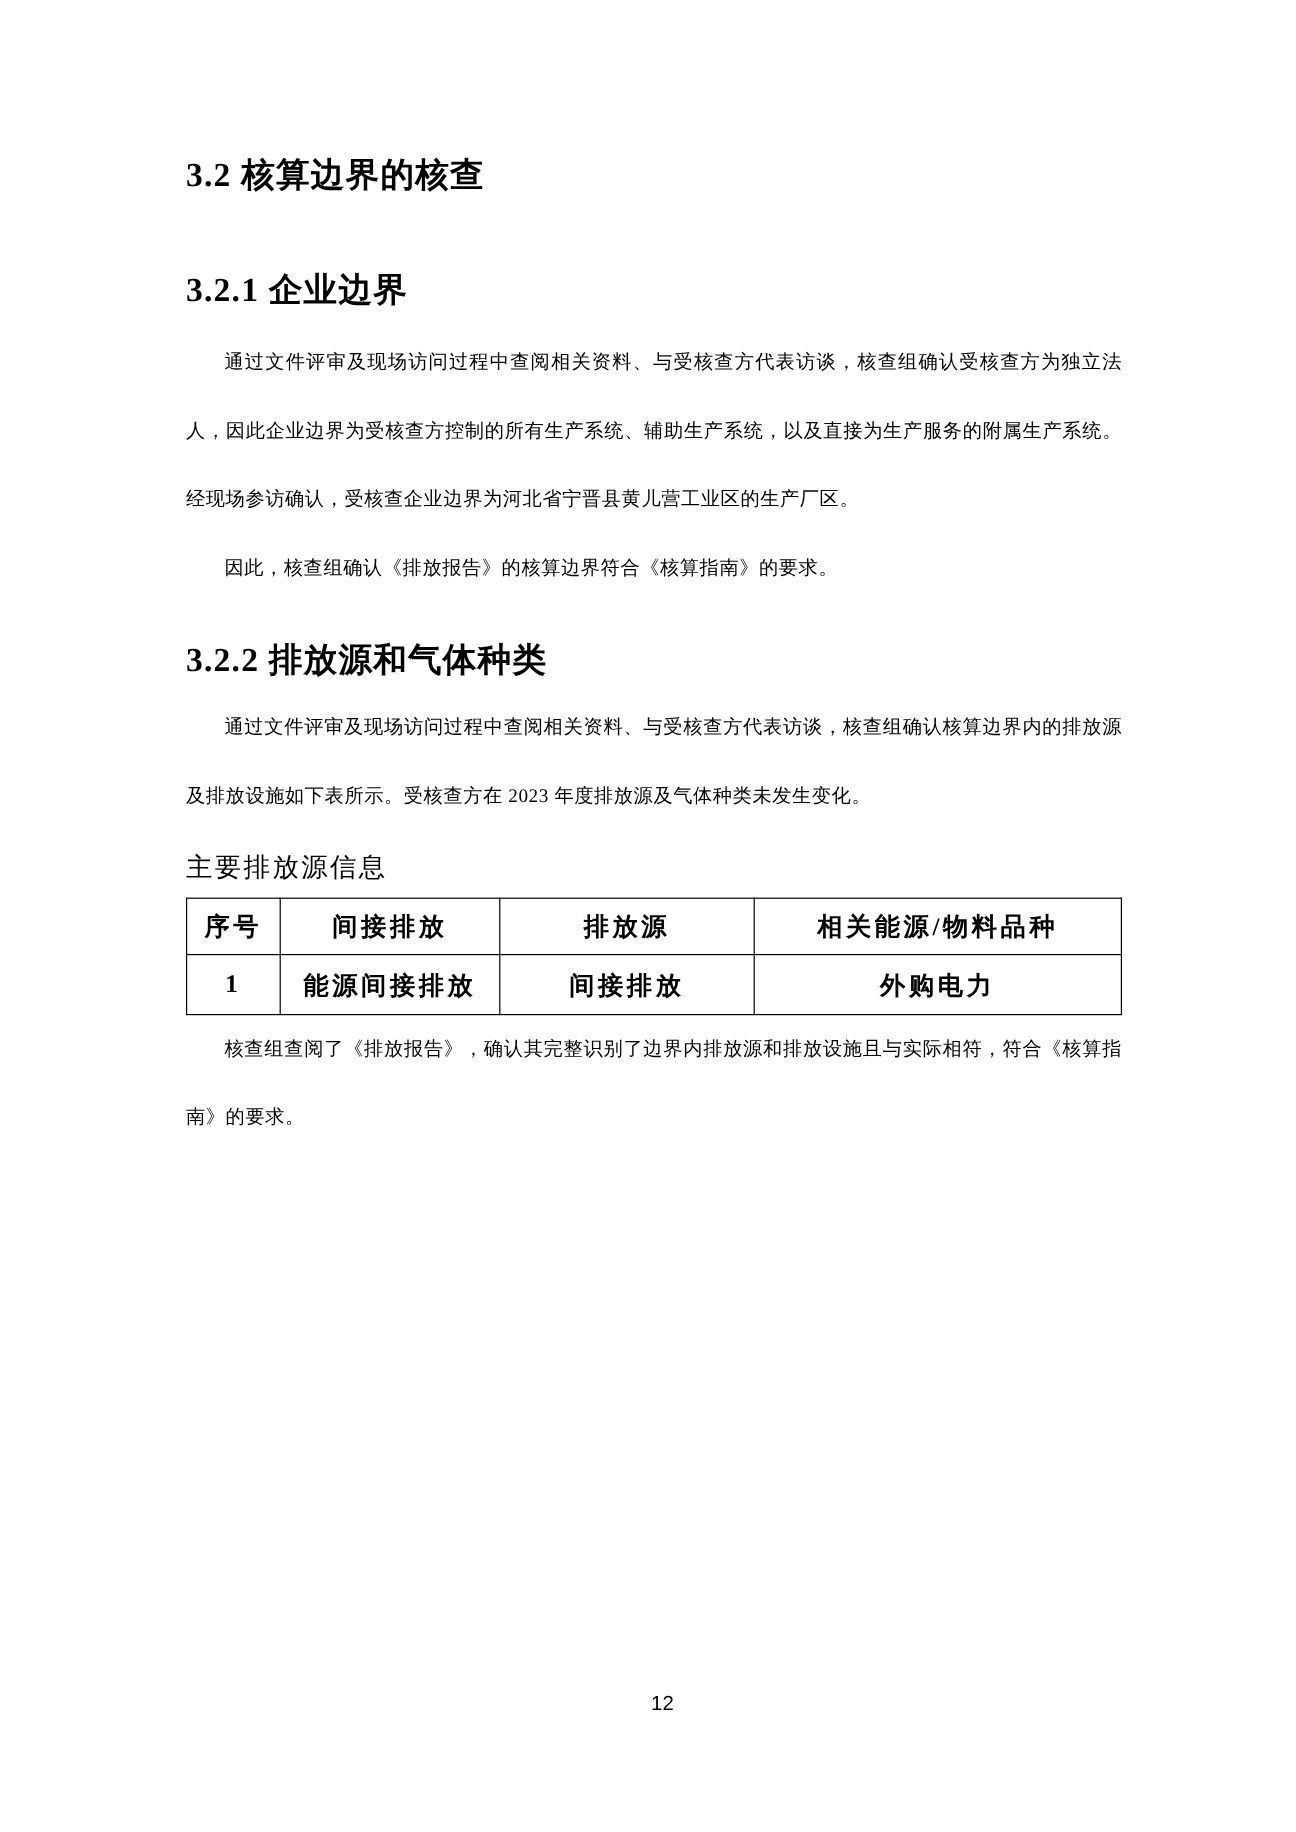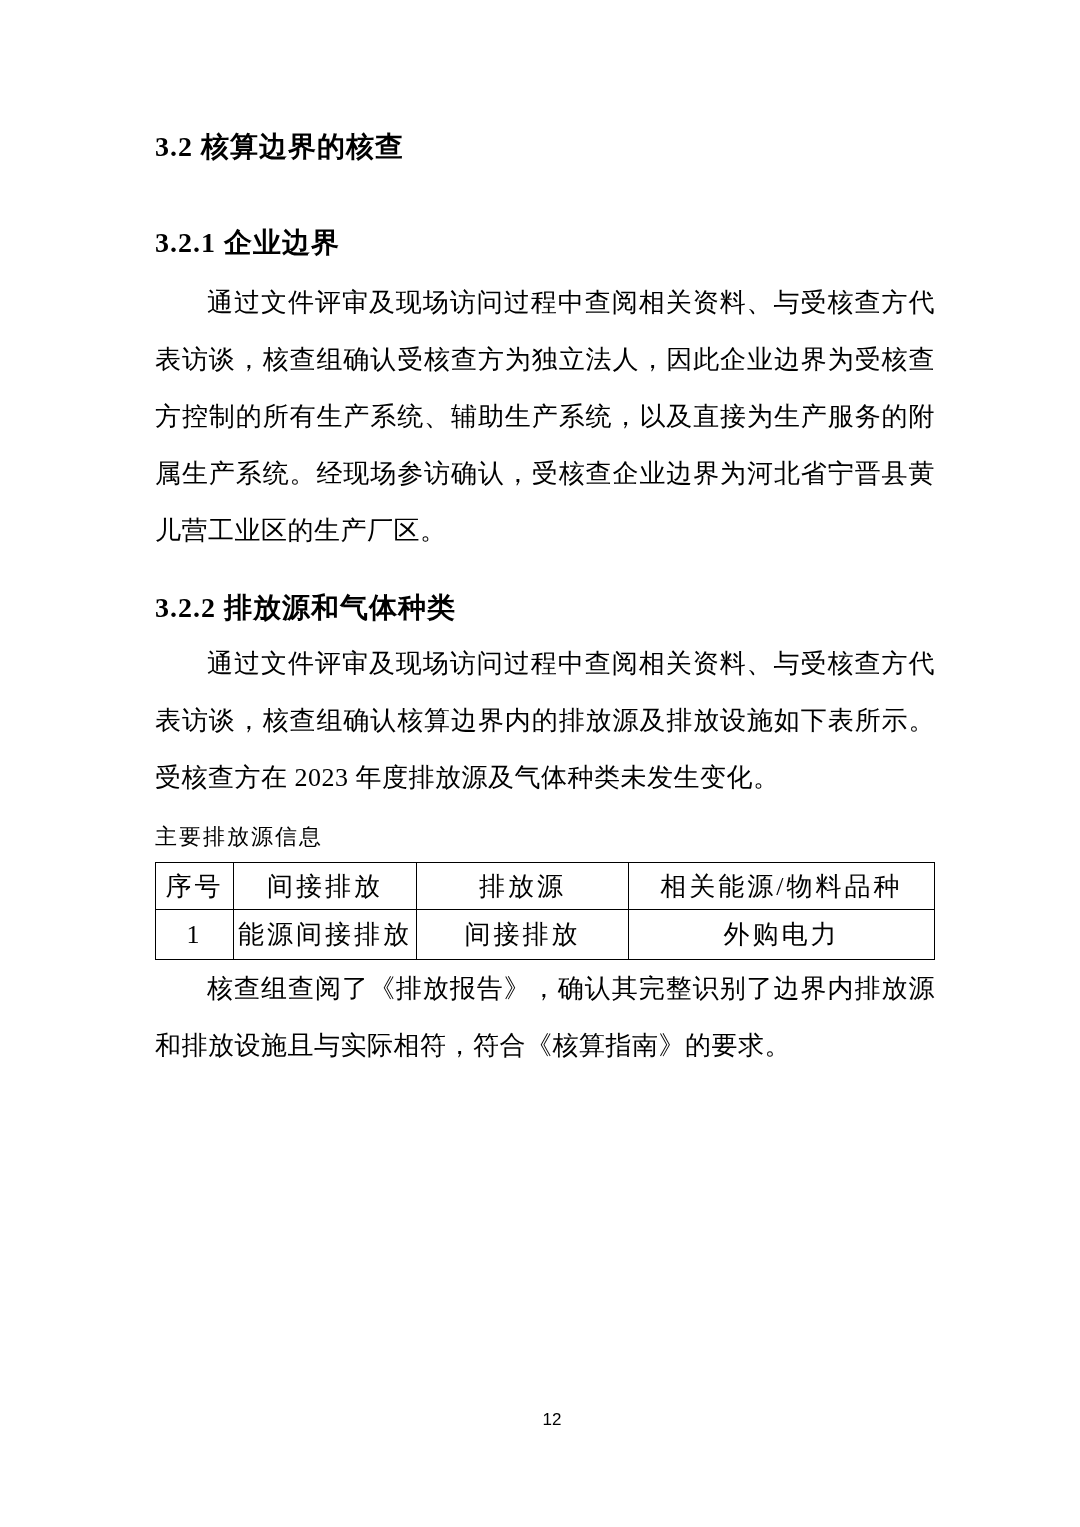--- a/index.html
+++ b/index.html
@@ -22,21 +22,21 @@
   .h-level2 {
     font-size: 28px;
     font-weight: bold;
     line-height: 38px;
     margin: 0;
     letter-spacing: 1px;
   }
   .h-321 { margin-top: 58px; }
   .h-322 { margin-top: 30px; }
   .para {
-    font-size: 26px;
+    font-size: 16px;
     line-height: 57px;
     text-align: justify;
     text-indent: 2em;
     margin: 0;
     letter-spacing: 0.5px;
   }
   .para-first { margin-top: 12px; }
   .para-322 { margin-top: 8px; }
   .table-caption {
     font-size: 22px;
@@ -46,22 +46,22 @@
   }
   table.emission-table {
     width: 100%;
     border-collapse: collapse;
     margin-top: 8px;
     table-layout: fixed;
   }
   table.emission-table th,
   table.emission-table td {
     border: 1.5px solid #000000;
-    font-weight: normal;
-    font-size: 26px;
+    font-weight: bold;
+    font-size: 21px;
     text-align: center;
     vertical-align: middle;
     letter-spacing: 3px;
     padding: 0;
   }
   table.emission-table th { height: 46px; }
   table.emission-table td { height: 49px; }
   col.c-index   { width: 10%; }
   col.c-type    { width: 23.5%; }
   col.c-source  { width: 27.2%; }
@@ -82,20 +82,21 @@
 <body>
 
 <div class="page">
 
   <h2 class="h-level2">3.2 核算边界的核查</h2>
 
   <h2 class="h-level2 h-321">3.2.1 企业边界</h2>
 
   <p class="para para-first">通过文件评审及现场访问过程中查阅相关资料、与受核查方代表访谈，核查组确认受核查方为独立法人，因此企业边界为受核查方控制的所有生产系统、辅助生产系统，以及直接为生产服务的附属生产系统。经现场参访确认，受核查企业边界为河北省宁晋县黄儿营工业区的生产厂区。</p>
 
+  <p class="para">因此，核查组确认《排放报告》的核算边界符合《核算指南》的要求。</p>
 
   <h2 class="h-level2 h-322">3.2.2 排放源和气体种类</h2>
 
   <p class="para para-322">通过文件评审及现场访问过程中查阅相关资料、与受核查方代表访谈，核查组确认核算边界内的排放源及排放设施如下表所示。受核查方在 2023 年度排放源及气体种类未发生变化。</p>
 
   <div class="table-caption">主要排放源信息</div>
 
   <table class="emission-table">
     <colgroup>
       <col class="c-index">

